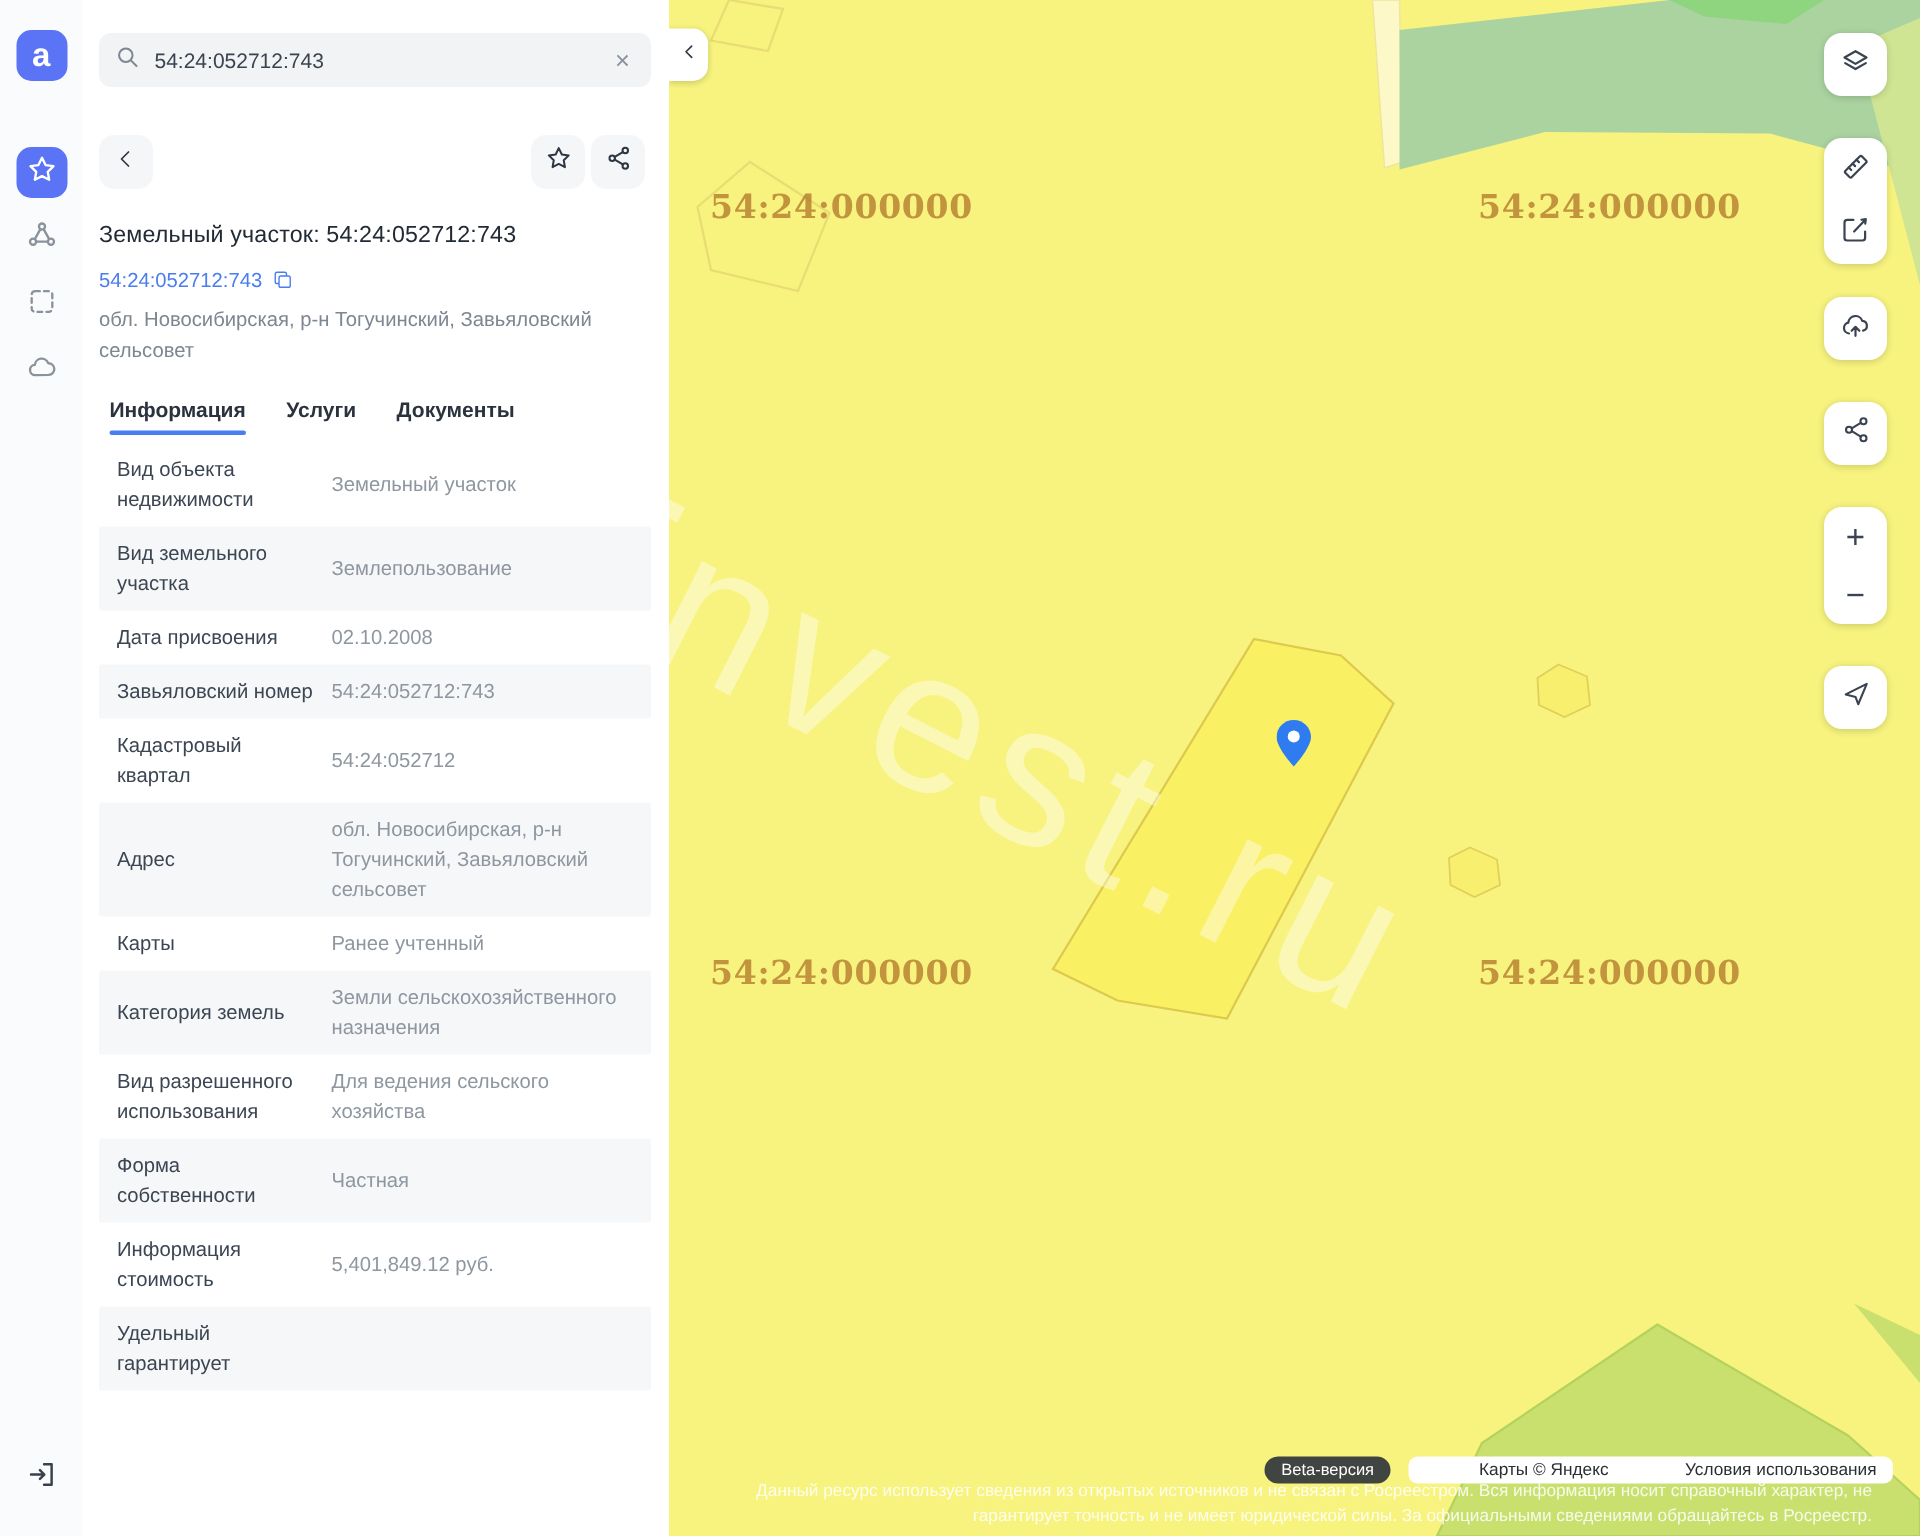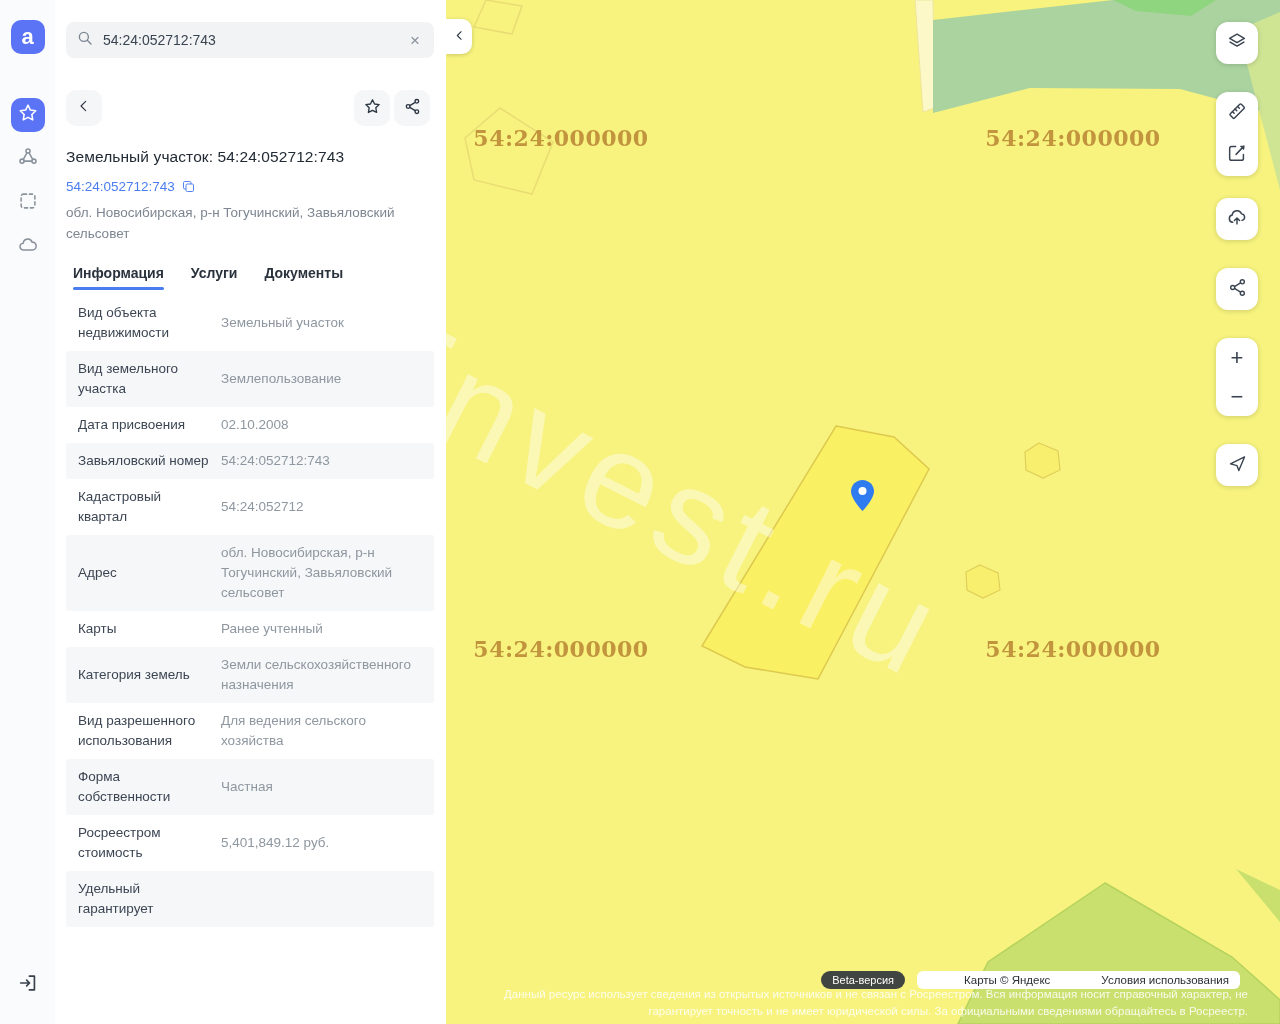--- a/index.html
+++ b/index.html
@@ -54,21 +54,21 @@
   .pin { position:absolute; left:405px; top:480px; }
 
   .collapse-btn { position:absolute; left:0; top:19px; width:26px; height:35px; background:#fff; border-radius:0 10px 10px 0; box-shadow:0 1px 4px rgba(0,0,0,.18); display:flex; align-items:center; justify-content:center; cursor:pointer; }
   .collapse-btn svg { stroke:#2d3743; fill:none; stroke-width:2; stroke-linecap:round; stroke-linejoin:round; }
 
   .mapctrl { position:absolute; right:22px; width:42px; background:#fff; border-radius:12px; box-shadow:0 1px 5px rgba(0,0,0,.16); display:flex; flex-direction:column; align-items:center; }
   .mapctrl .cbtn { width:42px; height:42px; display:flex; align-items:center; justify-content:center; cursor:pointer; }
   .mapctrl svg { stroke:#3a4450; fill:none; stroke-width:1.6; stroke-linecap:round; stroke-linejoin:round; }
   .zbtn { width:42px; height:39px; display:flex; align-items:center; justify-content:center; font-size:22px; color:#3a4450; cursor:pointer; font-weight:400; }
 
-  .attrib-row { position:absolute; right:40px; bottom:35px; display:flex; align-items:center; gap:12px; }
+  .attrib-row { position:absolute; right:18px; bottom:35px; display:flex; align-items:center; gap:12px; }
   .beta-pill { background:rgba(49,54,60,.92); color:#fff; font-size:11px; padding:3px 11px; border-radius:10px; white-space:nowrap; }
   .maps-pill { background:#fff; border-radius:6px; padding:3px 11px; display:flex; gap:15px; font-size:11.5px; color:#2a2f35; white-space:nowrap; }
   .maps-pill .lnk { cursor:pointer;padding-left:36px; }
   .disclaimer { position:absolute; left:24px; bottom:4px; width:778px; font-size:11.5px; line-height:17px; color:rgba(255,255,255,.85);text-align:right; }
 </style>
 </head>
 <body>
 
 <div class="app">
 
@@ -197,21 +197,21 @@
         </div>
       <div class="row">
           <div class="row-label">Вид разрешенного использования</div>
           <div class="row-value">Для ведения сельского хозяйства</div>
         </div>
       <div class="row">
           <div class="row-label">Форма собственности</div>
           <div class="row-value">Частная</div>
         </div>
       <div class="row">
-          <div class="row-label">Росреестром стоимость</div>
+          <div class="row-label">Информация стоимость</div>
           <div class="row-value">5,401,849.12 руб.</div>
         </div>
       <div class="row">
           <div class="row-label">Удельный гарантирует</div>
           <div class="row-value"></div>
         </div>
     </div>
   </section>
 
   <div class="map">

